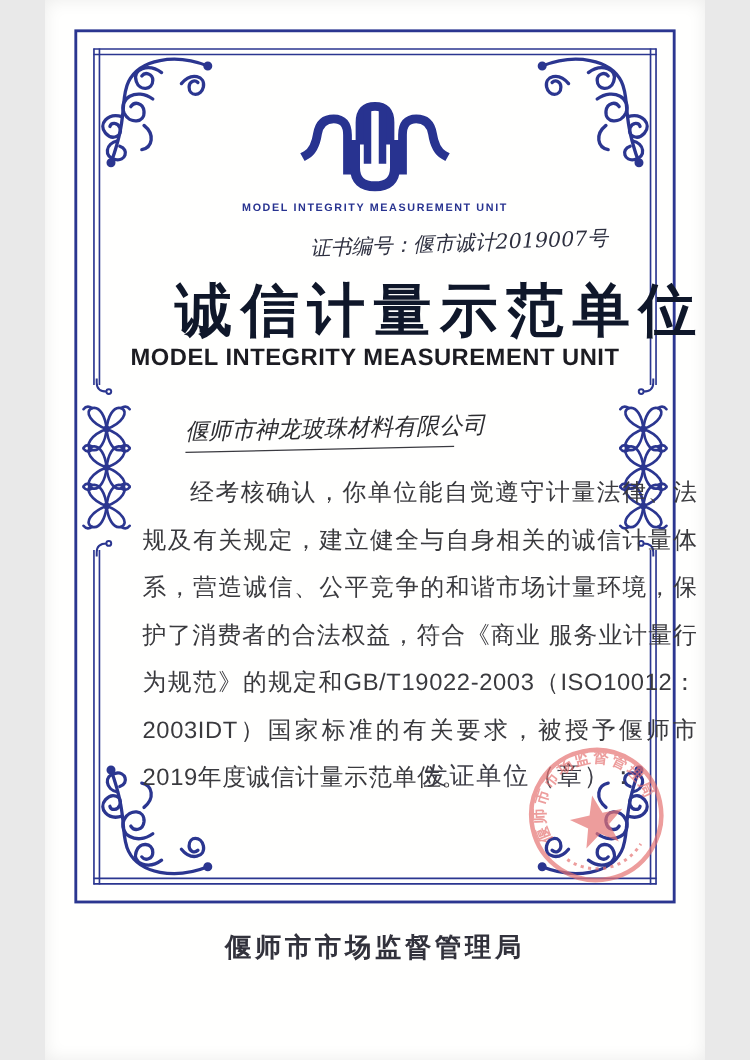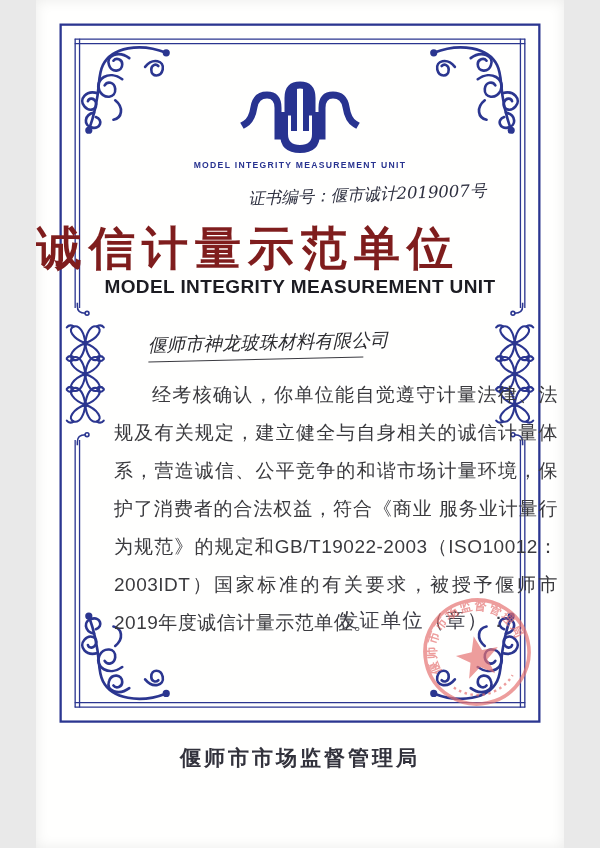--- a/index.html
+++ b/index.html
@@ -15,23 +15,23 @@
     margin-top:2px;font-size:8.6px;font-weight:bold;color:#283390;
     letter-spacing:1.3px;
   }
   .certno{
     position:absolute;right:78px;top:184px;
     font-size:16.5px;color:#2e3040;
     font-style:italic;transform:rotate(-2deg);
     font-family:"DejaVu Serif","Liberation Serif",serif;
   }
   .title-zh{
-    position:absolute;left:0;right:0;top:218px;text-align:left;
+    position:absolute;left:0;right:0;top:218px;text-align:right;
     font-family:"Liberation Serif",serif;font-weight:900;
-    font-size:46px;color:#7f1d1d;letter-spacing:7px;white-space:nowrap;
+    font-size:46px;color:#0f172a;letter-spacing:7px;white-space:nowrap;
   }
   .title-en{
     position:absolute;left:0;right:0;top:276px;text-align:center;
     font-weight:800;font-size:19px;color:#1c1c22;letter-spacing:.4px;
   }
   .company{
     position:absolute;left:112px;top:330px;width:215px;
     font-size:18.5px;color:#2c2c30;font-style:italic;
     border-bottom:1.6px solid #3a3a40;padding-bottom:4px;
     transform:rotate(-1.3deg);white-space:nowrap;

